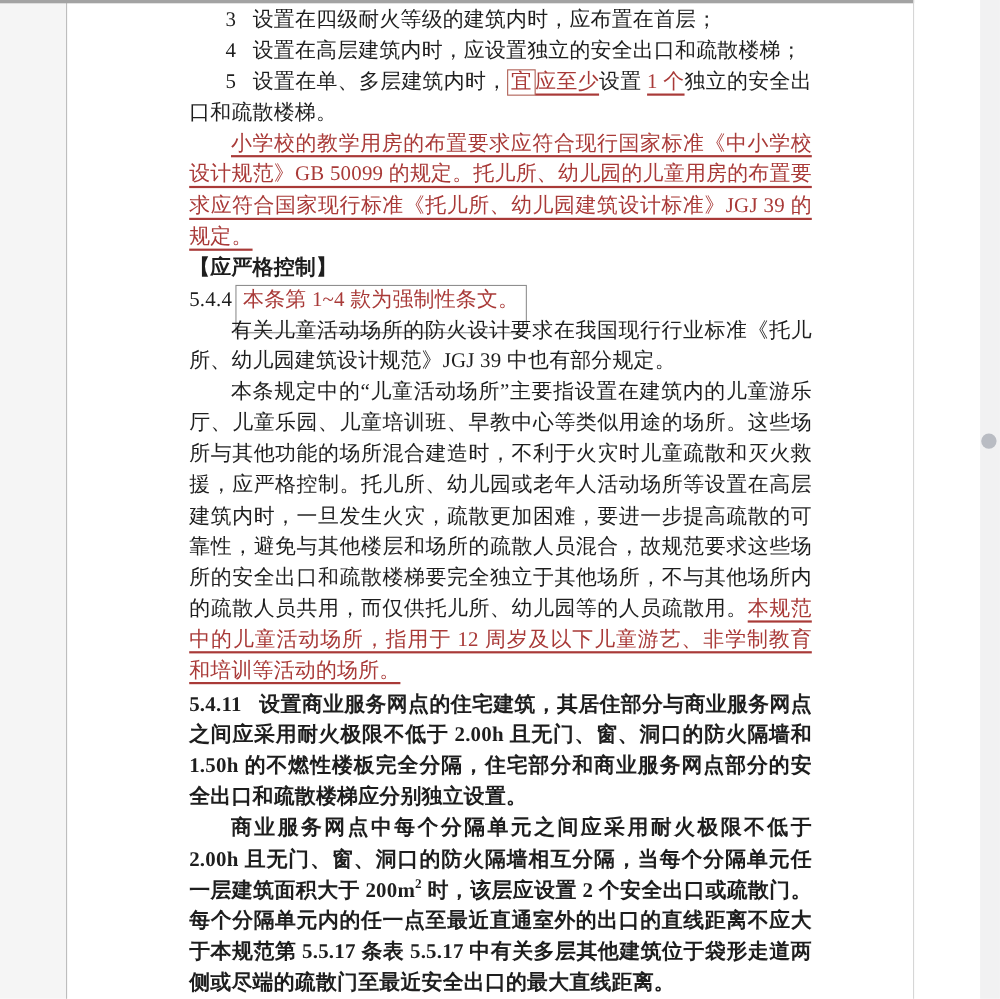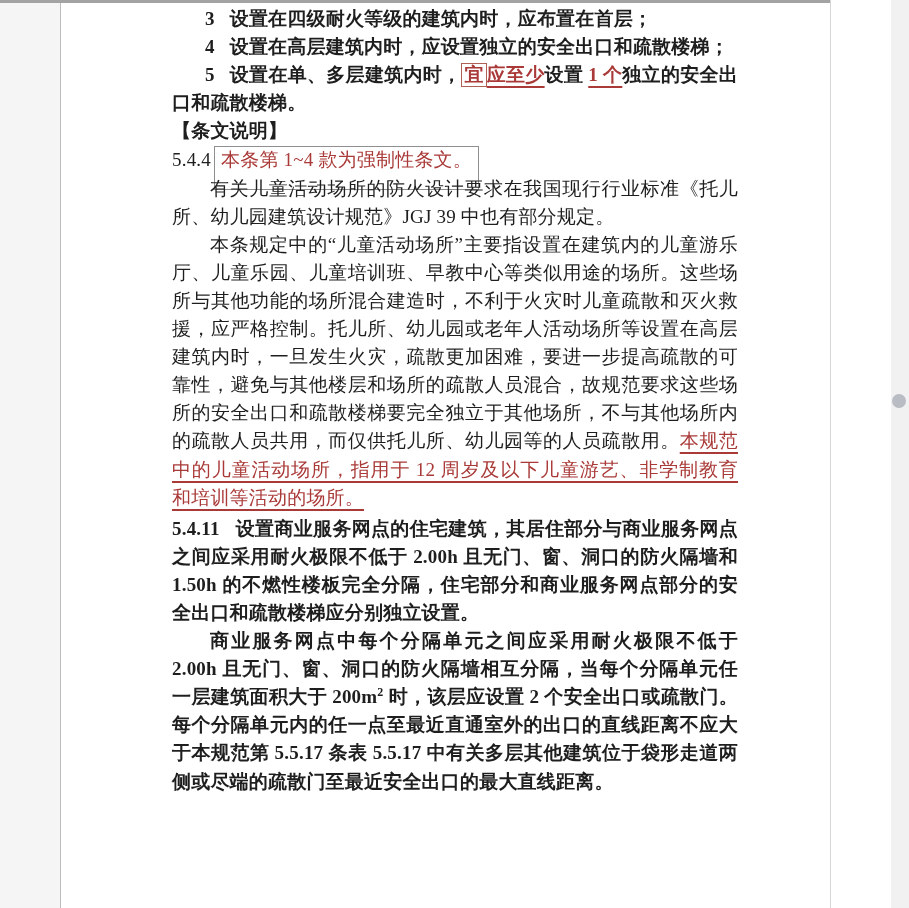--- a/index.html
+++ b/index.html
@@ -31,21 +31,21 @@
     position:absolute;left:892px;top:394px;width:14px;height:14px;
     border-radius:50%;background:#b9bcc3;cursor:pointer;
   }
   
   .doc{
     position:absolute;left:172px;top:5px;width:566px;
     font-size:19px;line-height:28.1px;text-align:justify;
     letter-spacing:0.2px;
   }
   .block{margin:0;}
-  .b-list{text-indent:33px;font-weight:bold;}
+  .b-list{text-indent:33px;}
   .b-list .num{margin-right:15px;}
   .b-para{text-indent:38px;}
   .b-heading{font-weight:bold;text-indent:0;}
   .b-clause{text-indent:0;margin-top:1px;}
   .b-clause .num{margin-right:3px;}
   .b-clausepara{text-indent:0;margin-top:3px;}
   .b-clausepara .num{margin-right:16px;font-weight:bold;}
   .bold{font-weight:600;}
   
   .r-plain{}
@@ -75,19 +75,20 @@
 <div class="left-gutter"></div>
 <div class="top-edge-line"></div>
 <div class="page-right-edge"></div>
 <div class="scroll-strip"></div>
 <div class="scroll-dot"></div>
 
 <div class="doc">
     <div class="block b-list"><span class="num">3</span><span class="r-plain">设置在四级耐火等级的建筑内时，应布置在首层；</span></div>
     <div class="block b-list"><span class="num">4</span><span class="r-plain">设置在高层建筑内时，应设置独立的安全出口和疏散楼梯；</span></div>
     <div class="block b-list"><span class="num">5</span><span class="r-plain">设置在单、多层建筑内时，</span><span class="r-boxchar">宜</span><span class="r-redu">应至少</span><span class="r-plain">设置 </span><span class="r-redu">1 个</span><span class="r-plain">独立的安全出口和疏散楼梯。</span></div>
-    <div class="block b-heading"><span class="r-plain">【条文说明】</span></div>
+    <div class="block b-para"><span class="r-redu">小学校的教学用房的布置要求应符合现行国家标准《中小学校设计规范》GB 50099 的规定。托儿所、幼儿园的儿童用房的布置要求应符合国家现行标准《托儿所、幼儿园建筑设计标准》JGJ 39 的规定。</span></div>
+    <div class="block b-heading"><span class="r-plain">【应严格控制】</span></div>
     <div class="block b-clause"><span class="num">5.4.4</span><span class="r-redbox">本条第 1~4 款为强制性条文。</span></div>
     <div class="block b-para"><span class="r-plain">有关儿童活动场所的防火设计要求在我国现行行业标准《托儿所、幼儿园建筑设计规范》JGJ 39 中也有部分规定。</span></div>
     <div class="block b-para"><span class="r-plain">本条规定中的“儿童活动场所”主要指设置在建筑内的儿童游乐厅、儿童乐园、儿童培训班、早教中心等类似用途的场所。这些场所与其他功能的场所混合建造时，不利于火灾时儿童疏散和灭火救援，应严格控制。托儿所、幼儿园或老年人活动场所等设置在高层建筑内时，一旦发生火灾，疏散更加困难，要进一步提高疏散的可靠性，避免与其他楼层和场所的疏散人员混合，故规范要求这些场所的安全出口和疏散楼梯要完全独立于其他场所，不与其他场所内的疏散人员共用，而仅供托儿所、幼儿园等的人员疏散用。</span><span class="r-redu">本规范中的儿童活动场所，指用于 12 周岁及以下儿童游艺、非学制教育和培训等活动的场所。</span></div>
     <div class="block b-clausepara bold"><span class="num">5.4.11</span><span class="r-plain">设置商业服务网点的住宅建筑，其居住部分与商业服务网点之间应采用耐火极限不低于 2.00h 且无门、窗、洞口的防火隔墙和 1.50h 的不燃性楼板完全分隔，住宅部分和商业服务网点部分的安全出口和疏散楼梯应分别独立设置。</span></div>
     <div class="block b-para bold"><span class="r-plain">商业服务网点中每个分隔单元之间应采用耐火极限不低于 2.00h 且无门、窗、洞口的防火隔墙相互分隔，当每个分隔单元任一层建筑面积大于 200m</span><span class="r-sup">2</span><span class="r-plain"> 时，该层应设置 2 个安全出口或疏散门。每个分隔单元内的任一点至最近直通室外的出口的直线距离不应大于本规范第 5.5.17 条表 5.5.17 中有关多层其他建筑位于袋形走道两侧或尽端的疏散门至最近安全出口的最大直线距离。</span></div>
   </div>
 
 </body></html>

